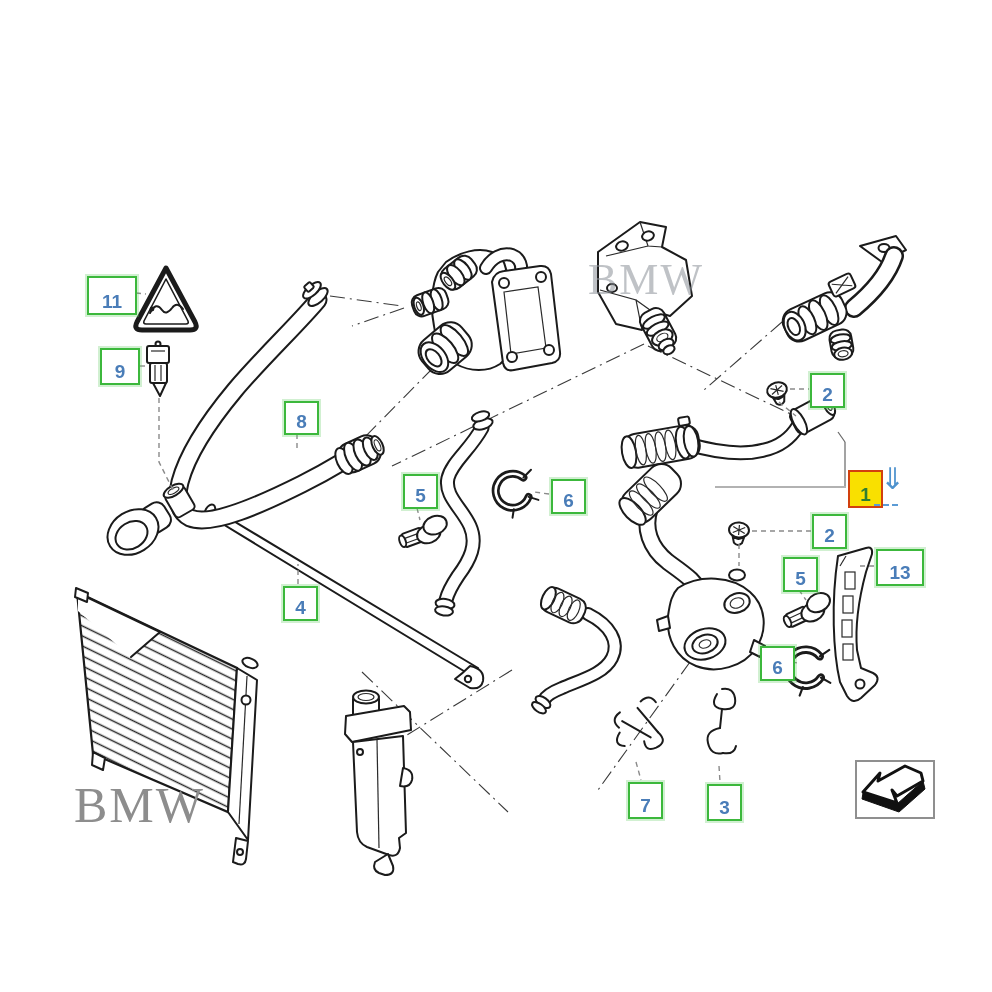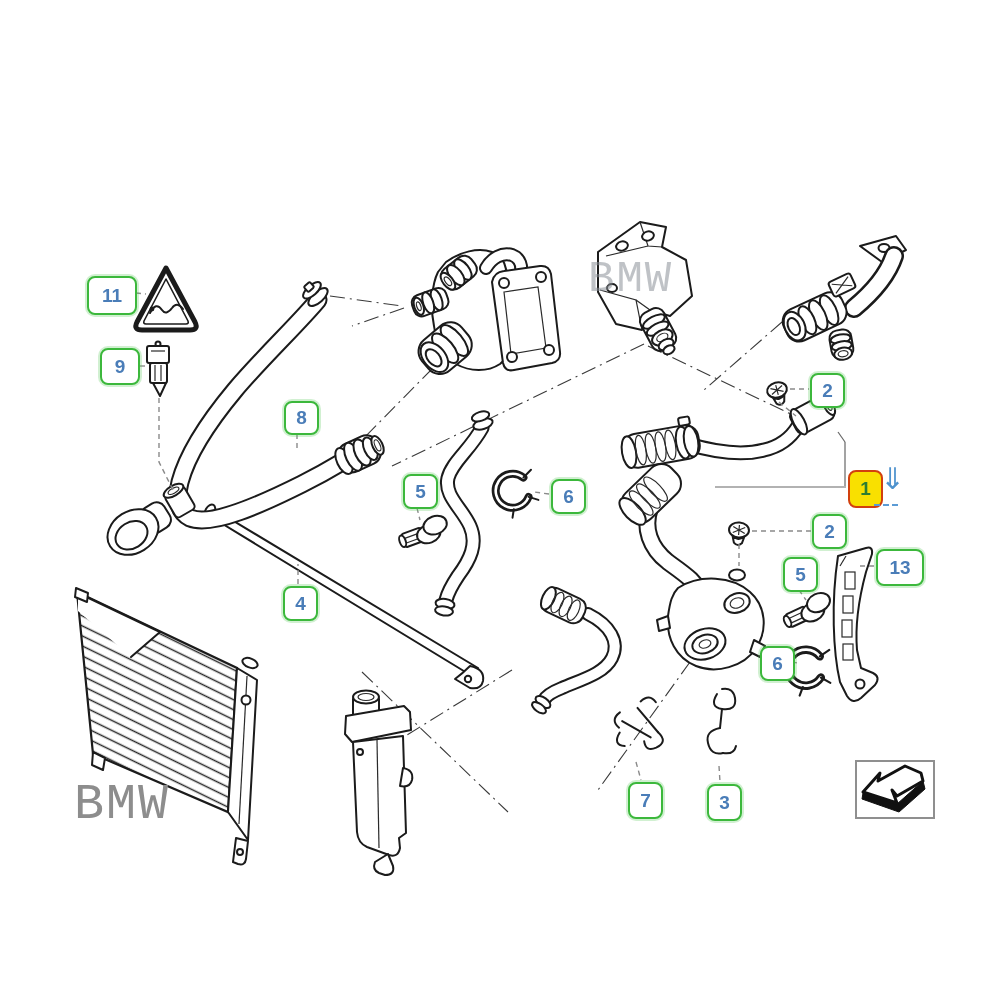--- a/index.html
+++ b/index.html
@@ -1,25 +1,25 @@
 <!DOCTYPE html>
 <html><head>
 <meta charset="utf-8">
 <style>
   html,body{margin:0;padding:0;background:#fff;}
   #stage{position:relative;width:992px;height:992px;background:#ffffff;overflow:hidden;
          font-family:"Liberation Sans", sans-serif;}
   #art{position:absolute;left:0;top:0;}
-  .callout{position:absolute;display:flex;align-items:center;justify-content:center;
-           background:#ffffff;border:2.5px solid #3cb83c;border-radius:8px;
+  .callout{position:absolute;display:flex;align-items:flex-end;justify-content:center;
+           background:#ffffff;border:2.5px solid #3cb83c;border-radius:0;
            box-shadow:0 0 0 2px rgba(90,200,90,.28);
            color:#4a7db8;font-weight:bold;font-size:19px;cursor:pointer;z-index:5;}
   .callout.hl{background:#f9e000;border-color:#d2400e;color:#2e7d32;box-shadow:none;}
   .wm{position:absolute;color:#8d8d8d;font-weight:500;letter-spacing:2px;z-index:3;
-      font-family:Liberation Mono, monospace;}
+      font-family:Liberation Serif, serif;}
   .wm.top{color:rgba(138,144,152,0.55);}
   #dn-arrow{position:absolute;left:880px;top:464px;font-size:30px;color:#4f93ce;z-index:5;
             line-height:1;cursor:pointer;}
   #dn-dashes{position:absolute;left:874px;top:504px;width:24px;border-top:2px dashed #5b9bd5;z-index:5;}
   #view-box{position:absolute;left:855px;top:760px;width:76px;height:55px;border:2px solid #8f8f8f;
             background:#fff;z-index:4;}
   svg .fw{fill:#fff;stroke:#1b1b1b;stroke-width:2;stroke-linejoin:round;}
   svg .ln{fill:none;stroke:#1b1b1b;stroke-width:2;stroke-linecap:round;stroke-linejoin:round;}
   svg .thin{fill:none;stroke:#2a2a2a;stroke-width:1.2;}
   svg .dash{fill:none;stroke:#8a8a8a;stroke-width:1.4;stroke-dasharray:5 4;}

